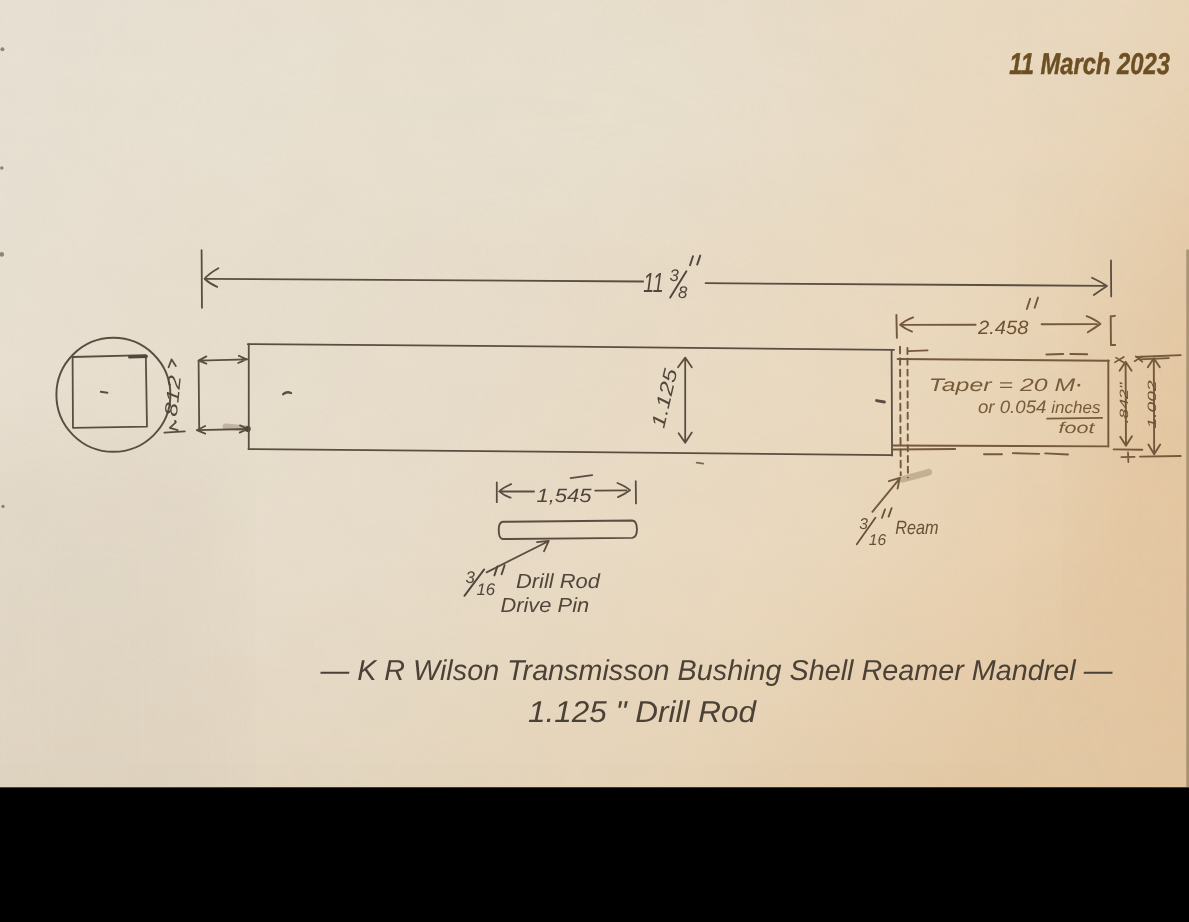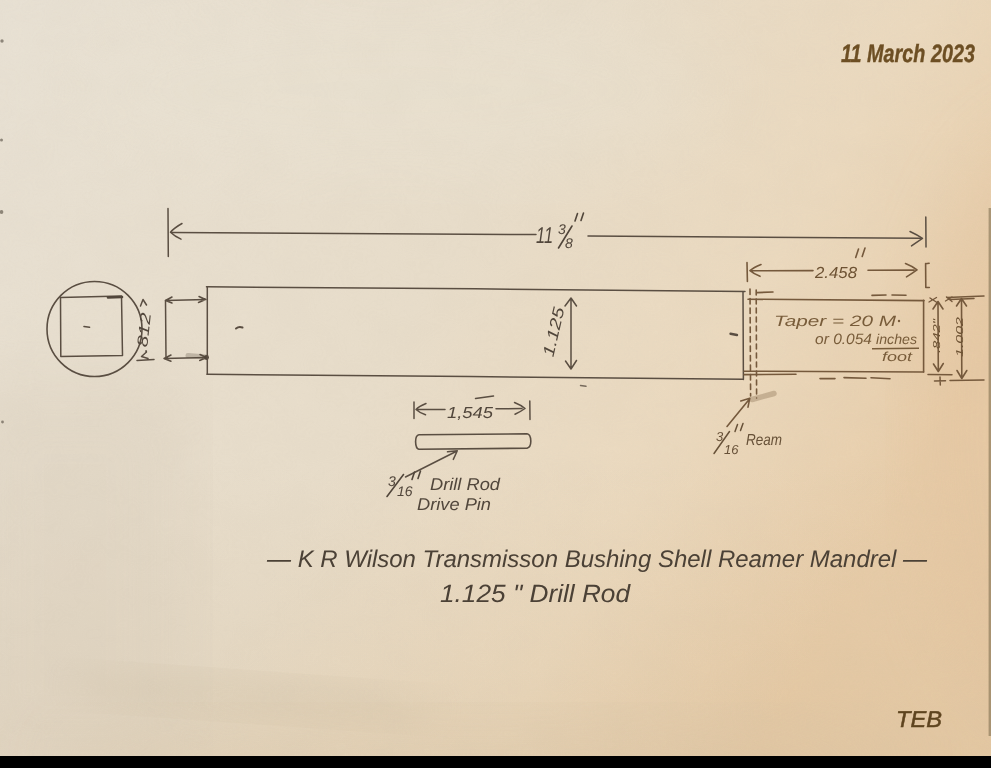--- a/index.html
+++ b/index.html
@@ -1,16 +1,16 @@
 <!DOCTYPE html>
 <html><head>
 <meta charset="utf-8">
 <style>
   html,body{margin:0;padding:0;background:#000;}
-  #page{width:991px;height:756px;position:relative;overflow:hidden;font-family:"Liberation Sans",sans-serif;}
+  #page{width:991px;height:656px;position:relative;overflow:hidden;font-family:"Liberation Sans",sans-serif;}
   svg{display:block;}
   text{font-family:"Liberation Sans",sans-serif;text-rendering:geometricPrecision;}
 </style>
 </head>
 <body>
 <div id="page">
 <svg width="991" height="768" viewBox="0 0 991 768">
 <defs>
   <linearGradient id="paper" x1="0" y1="0" x2="1" y2="0.45">
     <stop offset="0" stop-color="#e9e2d5"></stop>

